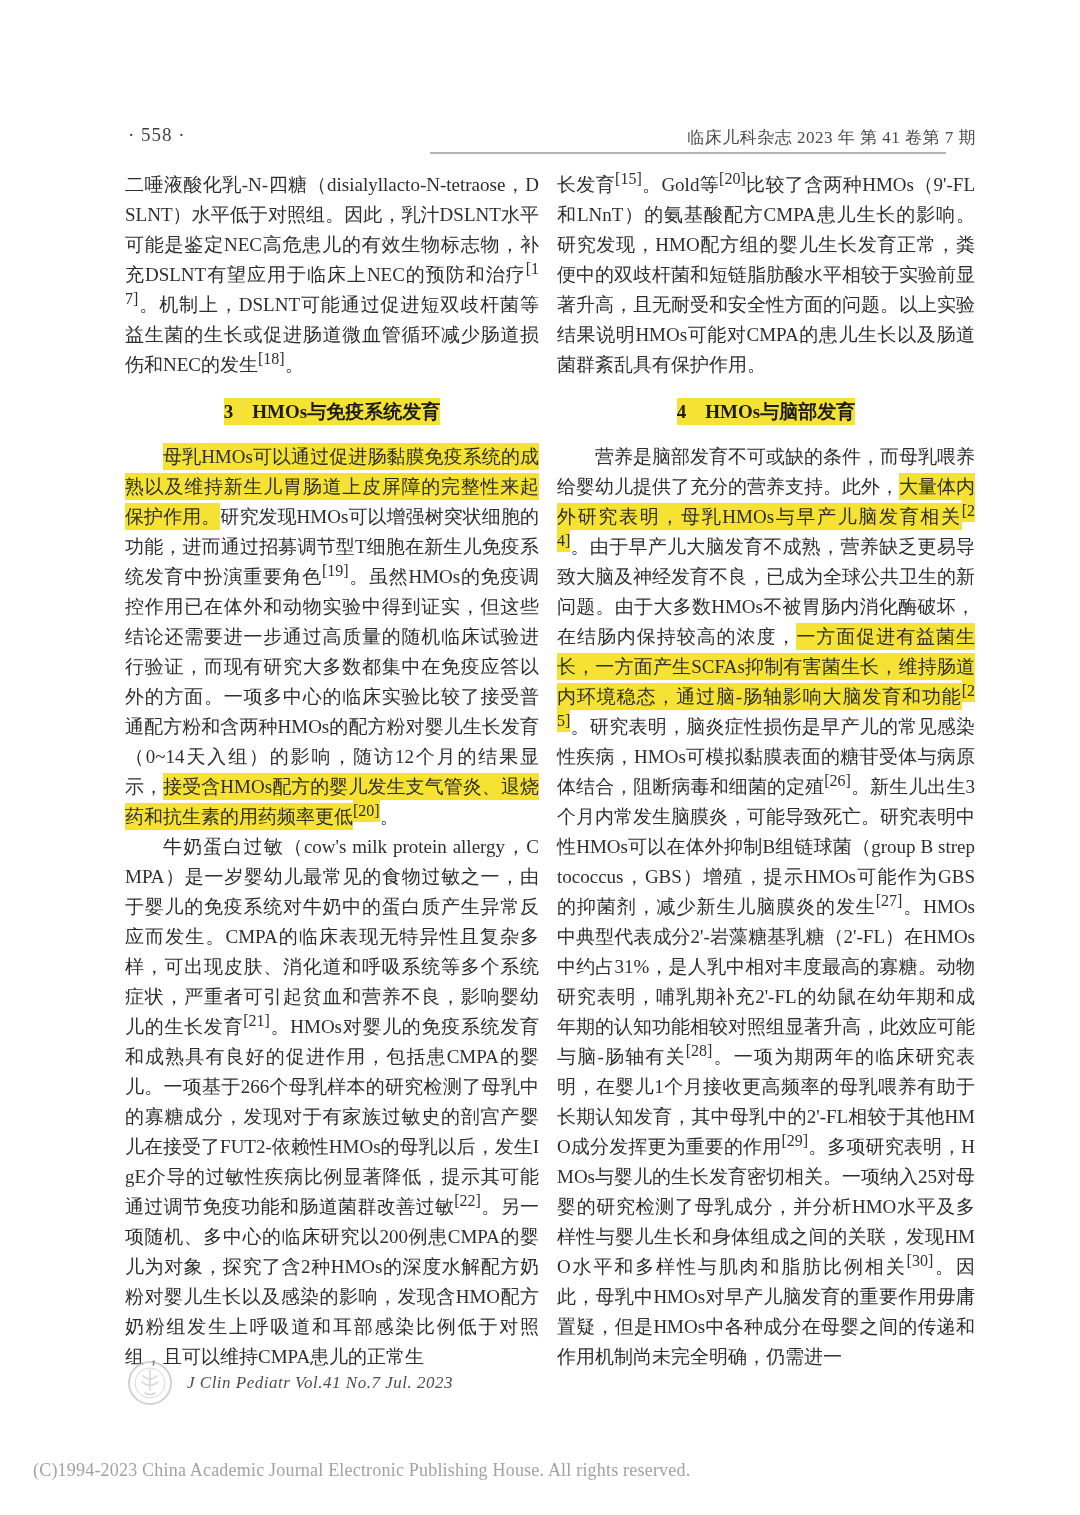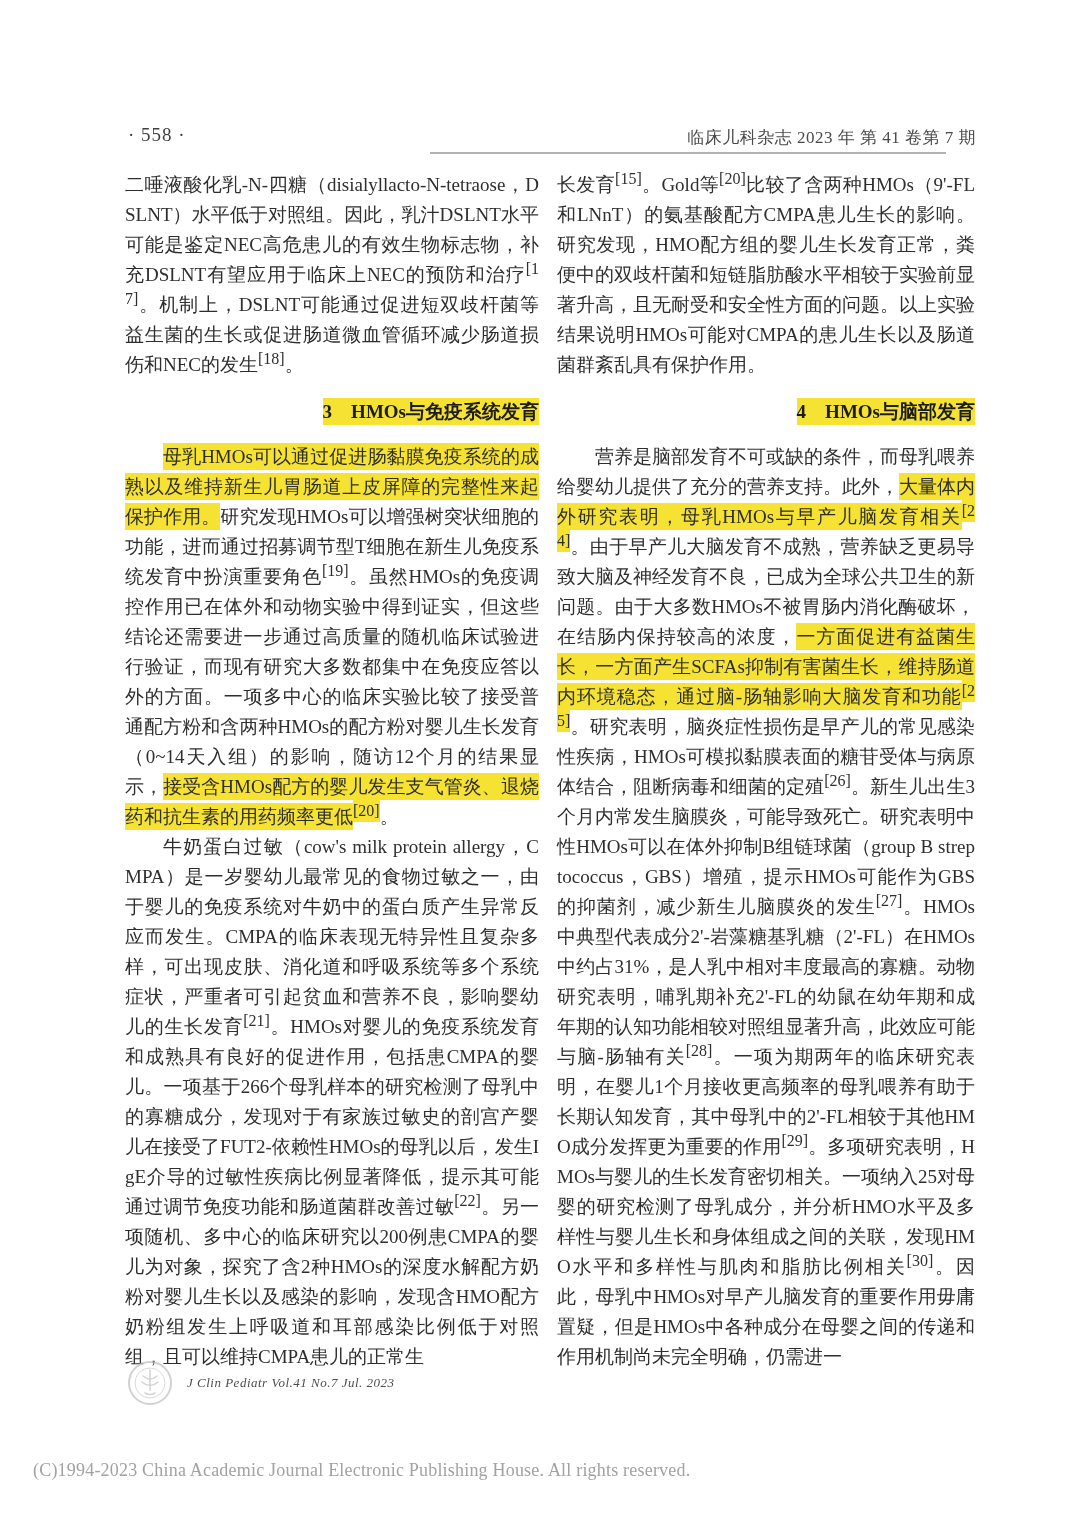--- a/index.html
+++ b/index.html
@@ -32,39 +32,39 @@
   .para{
     font-size:19px;line-height:30px;
     margin:0;
     word-break:break-all;
   }
   .para.indent{text-indent:2em;}
   .heading{
     font-size:19px;line-height:30px;
     font-weight:bold;color:#1c1c1c;
     margin:17px 0 15px 0;
-    text-align:right;
+    text-align:center;
   }
   .hl{
     background:var(--hl,#F5E232);
     box-decoration-break:clone;
     -webkit-box-decoration-break:clone;
     padding:3px 0;
   }
   sup{
     font-size:16px;line-height:0;
     vertical-align:super;
   }
   .footer{
     position:absolute;left:127px;top:1360px;
     display:flex;align-items:center;gap:14px;
   }
   .footer .seal{width:46px;height:46px;display:block;opacity:0.75;}
   .footer .citation{
-    font-style:italic;font-size:13px;color:#4d4d4d;letter-spacing:0.5px;
+    font-style:italic;font-size:17px;color:#4d4d4d;letter-spacing:0.5px;
   }
   .copyright{
     position:absolute;left:33px;top:1460px;
     font-size:18px;color:#a2a2a2;letter-spacing:0.2px;
   }
 </style>
 </head>
 <body>
 
 <div class="page">

